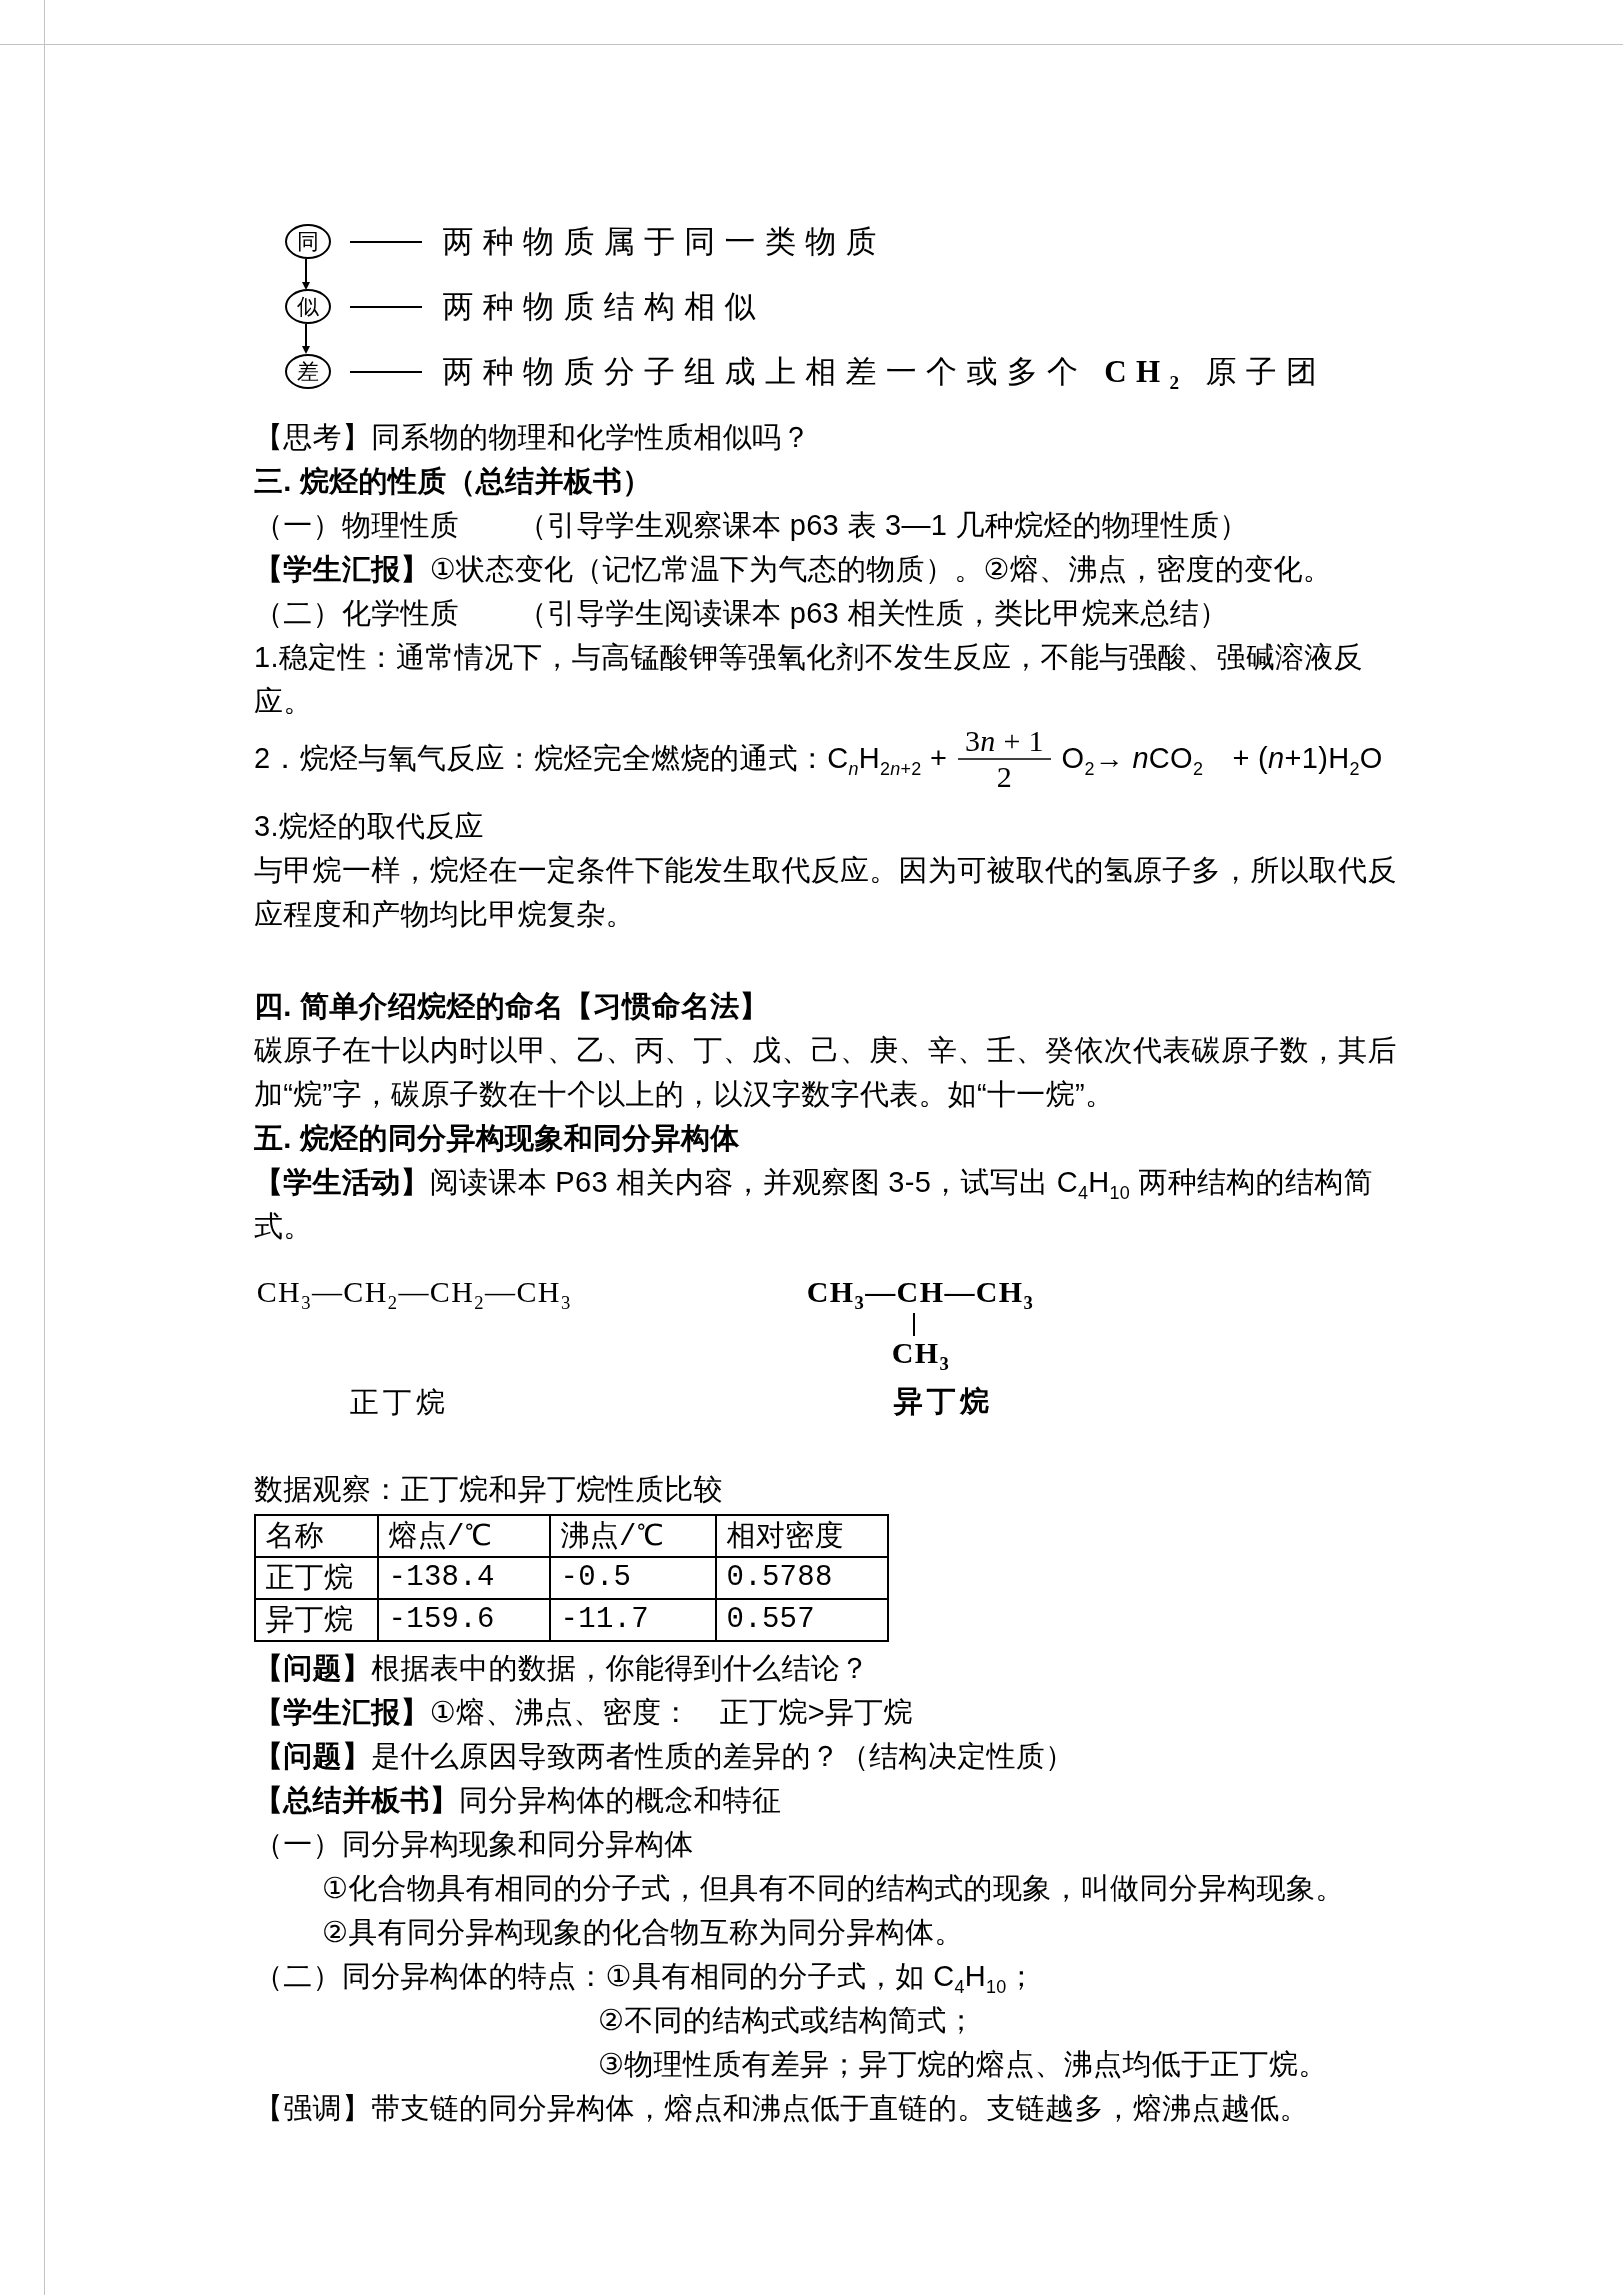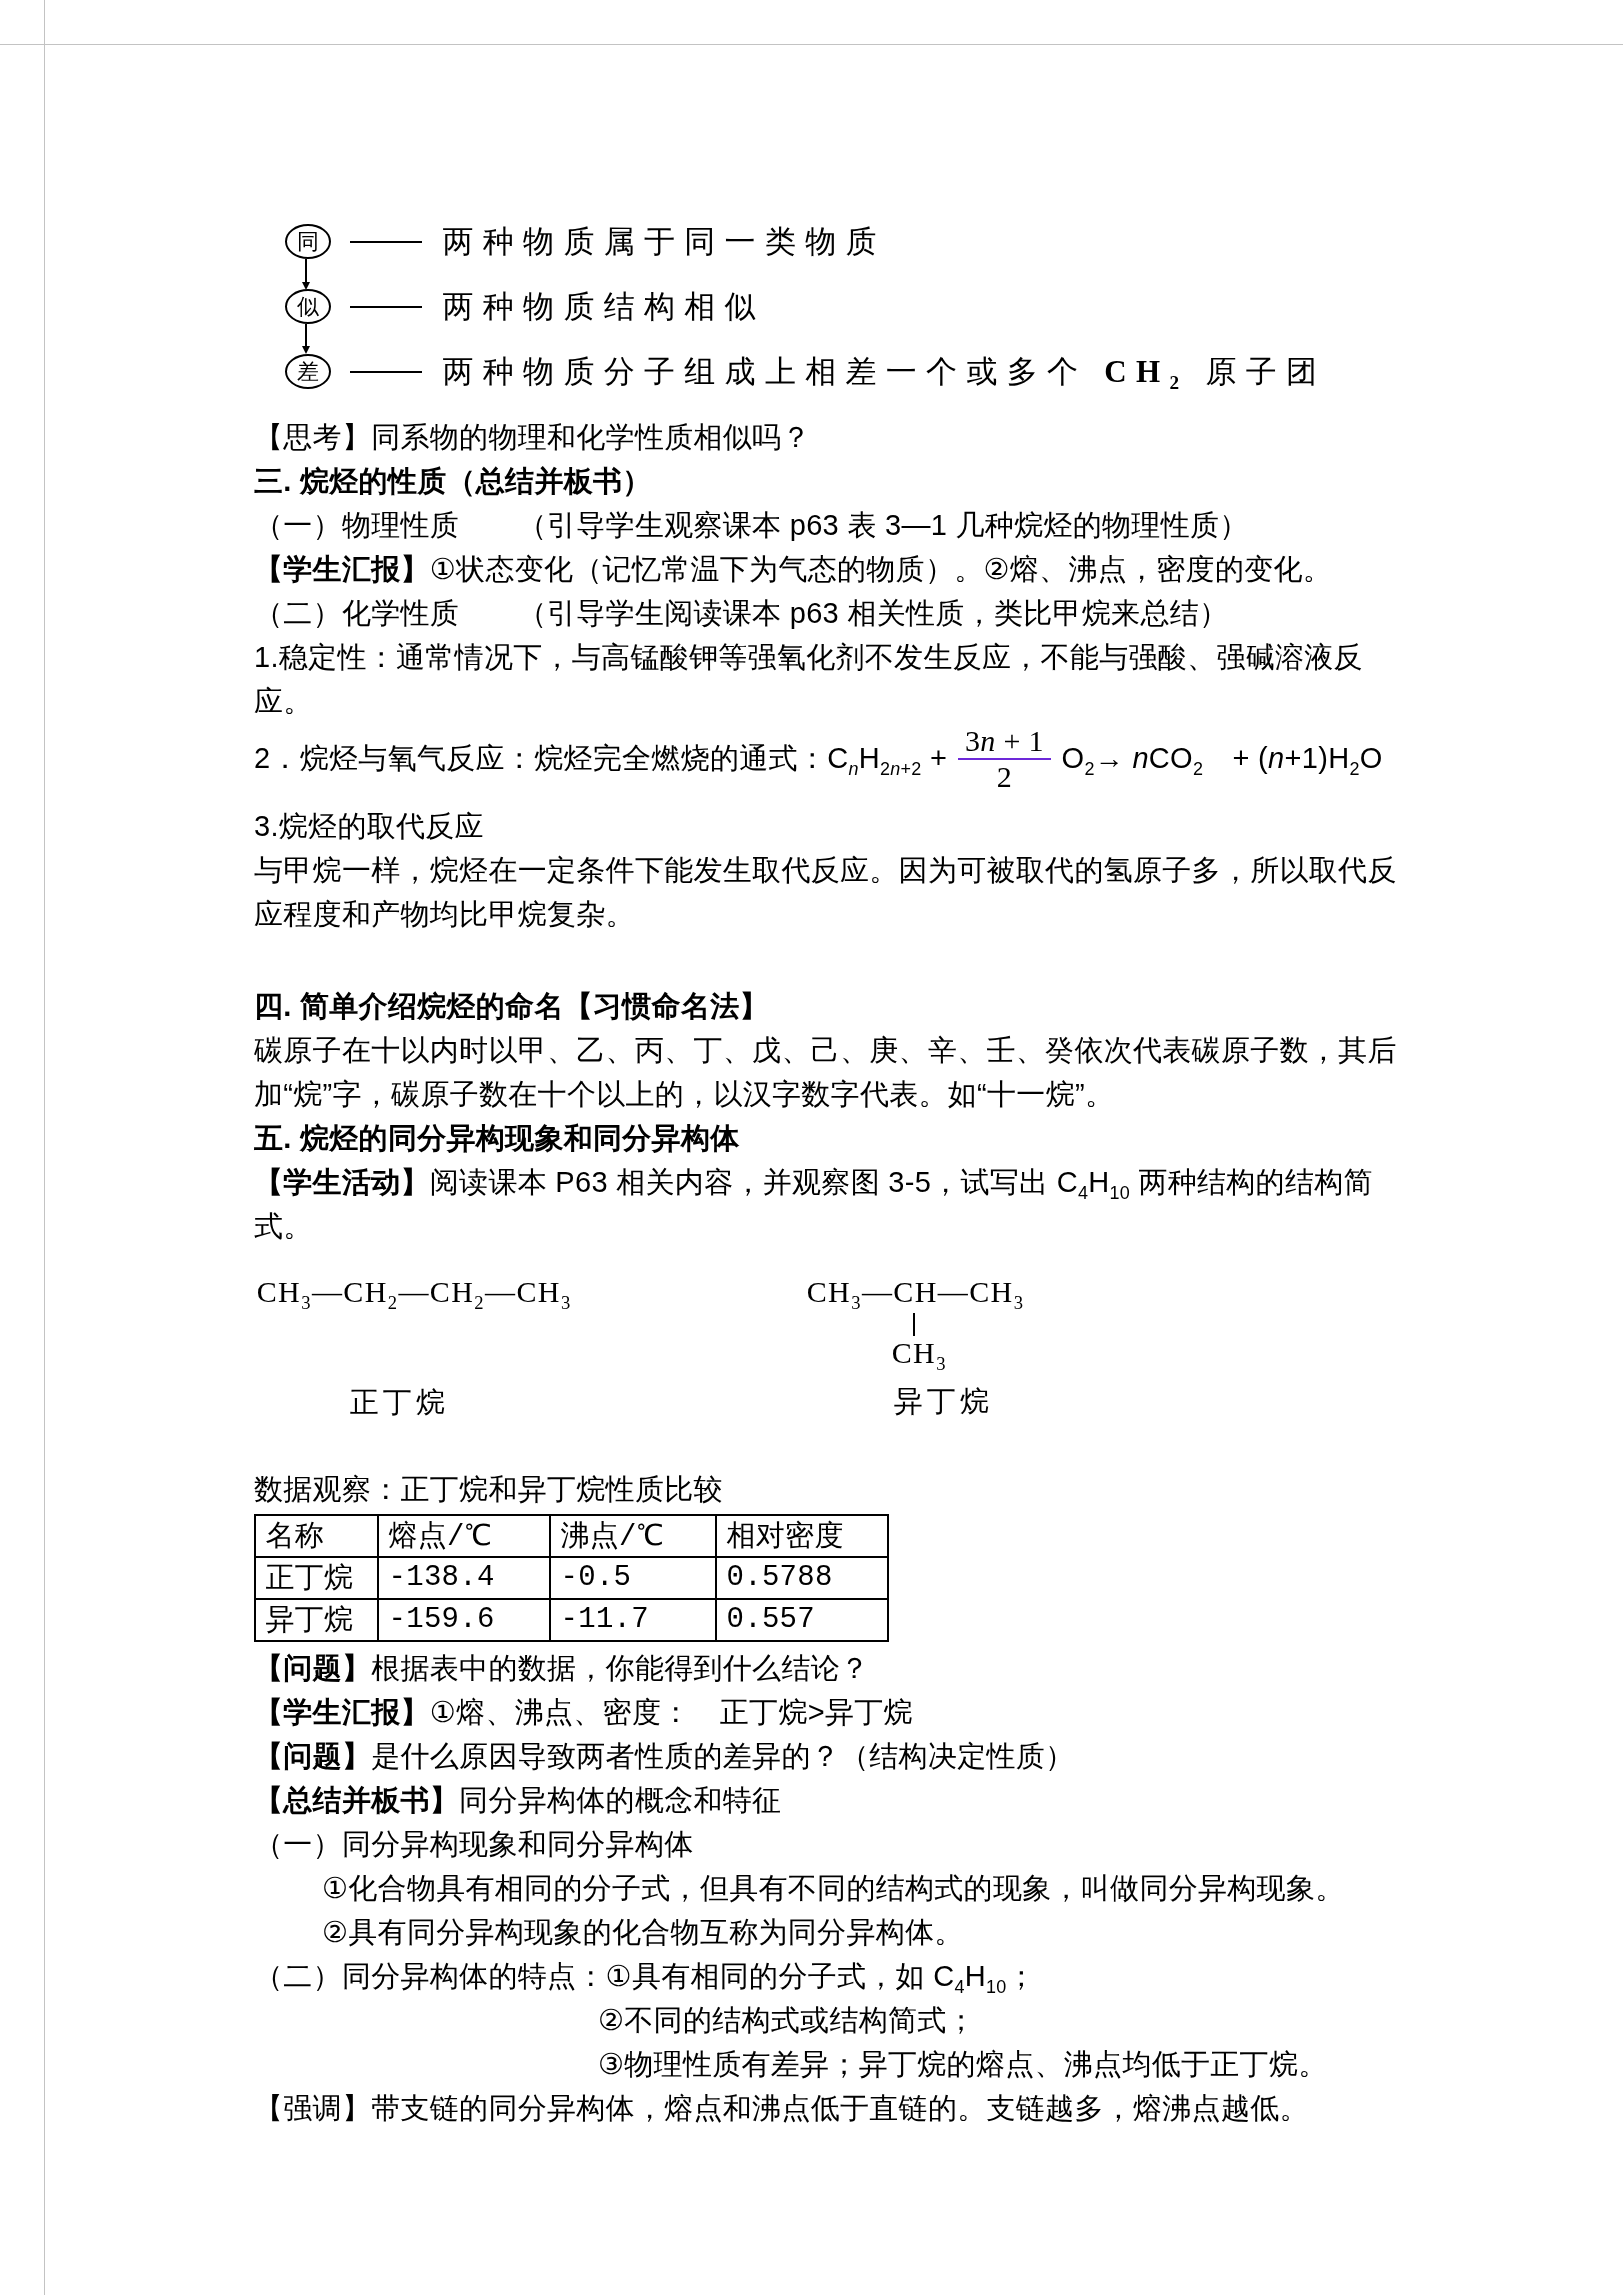--- a/index.html
+++ b/index.html
@@ -37,27 +37,27 @@
                 border-left:4.8px solid transparent;border-right:4.8px solid transparent;
                 border-top:8.2px solid #000;}
   .h0{top:57px;} .h1{top:121px;}
 
   
   .equation{display:flex;align-items:center;height:72px;margin-bottom:9.5px;
             font-size:29px;letter-spacing:0.3px;}
   .fraction{display:inline-flex;flex-direction:column;align-items:center;
             font-family:"Liberation Serif","DejaVu Serif",serif;
             font-size:30px;line-height:1.12;margin:0 11px;}
-  .frac-num{border-bottom:2px solid #6d28d9;padding:0 6.8px 1.4px 6.8px;}
+  .frac-num{border-bottom:2px solid #404040;padding:0 6.8px 1.4px 6.8px;}
 
   
   .formulas{display:flex;margin-top:27px;height:151px;}
   .f-col{display:flex;flex-direction:column;}
   .f-left{margin-left:2.7px;width:320px;}
-  .f-right{margin-left:230px;}
+  .f-right{margin-left:230px;font-weight:bold;}
   .f-line{font-family:"Liberation Serif","DejaVu Serif",serif;
           font-size:30px;letter-spacing:1.4px;height:38px;white-space:nowrap;}
   .f-bar{border-left:2px solid #000;height:23px;margin-left:106px;}
   .f-branch{margin-left:85px;height:38px;}
   .f-label{font-size:29px;letter-spacing:4.1px;}
   .f-label-left{margin-top:70px;margin-left:93px;}
   .f-label-right{margin-top:8.2px;margin-left:87px;}
 
   
   .dtable{border-collapse:collapse;margin-top:2.7px;font-family:Liberation Mono, monospace;}

